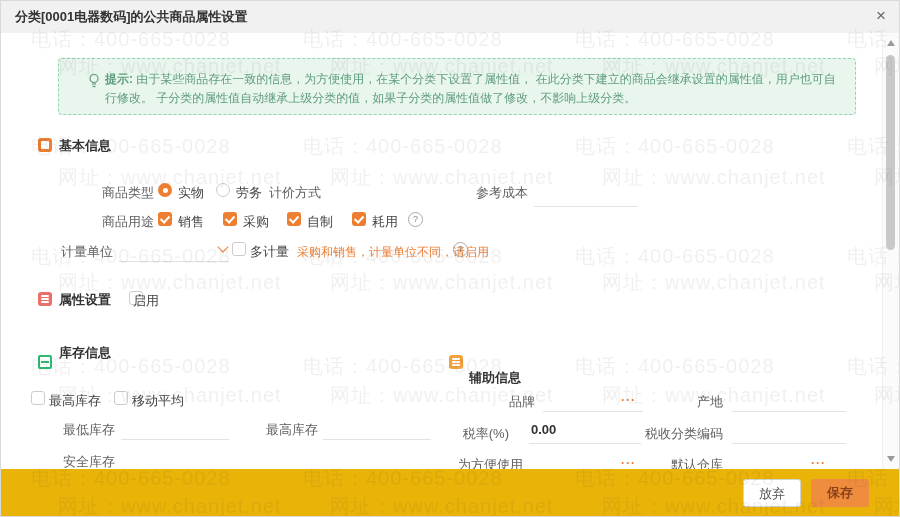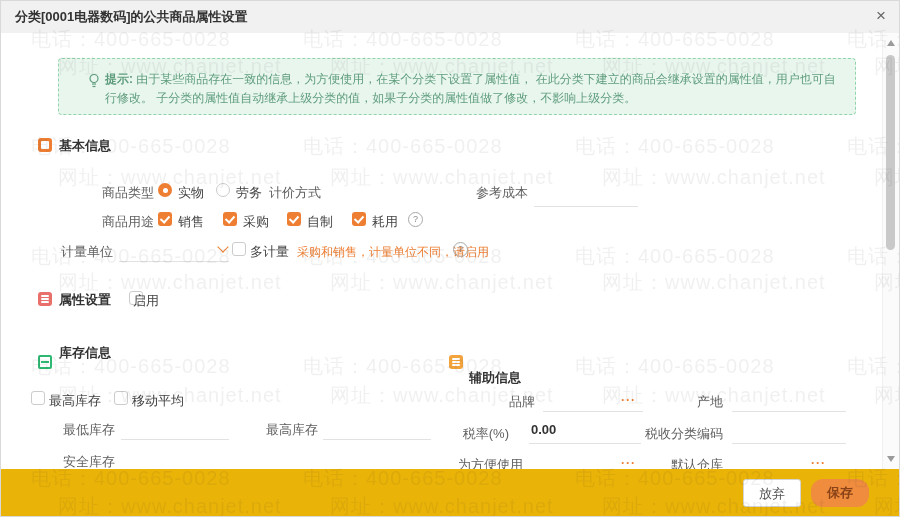--- a/index.html
+++ b/index.html
@@ -39,21 +39,21 @@
   .radio.on::after{content:"";position:absolute;left:4.5px;top:4.5px;width:5px;height:5px;border-radius:50%;background:#fff;}
   .radio.off{background:#fff;border:1px solid #ccc;}
   .opt{position:absolute;font-size:13px;color:#444;white-space:nowrap;z-index:1;}
   .help{position:absolute;width:13px;height:13px;border:1px solid #a9a9a9;border-radius:50%;font-size:9px;color:#888;text-align:center;line-height:13px;z-index:1;cursor:pointer;}
   .warn{position:absolute;font-size:12px;color:var(--accent);white-space:nowrap;z-index:1;}
   .more{position:absolute;font-size:12px;font-weight:bold;color:var(--accent);letter-spacing:1px;z-index:1;cursor:pointer;}
   
   .ftr{position:absolute;left:0;bottom:0;width:100%;height:47px;background:#eab308;z-index:10;}
   .btn{position:absolute;top:10px;width:58px;height:28px;border-radius:3px;font-size:13px;text-align:center;line-height:28px;cursor:pointer;box-sizing:border-box;}
   .btn.ghost{left:742px;background:#fff;border:1px solid #d4d4d4;color:#555;}
-  .btn.primary{left:810px;background:var(--save_bg);color:var(--save_text);font-weight:bold;border-radius:12px;}
+  .btn.primary{left:810px;background:var(--save_bg);color:var(--save_text);font-weight:bold;}
   
   .sb{position:absolute;left:881px;top:32px;width:16px;height:436px;background:#fbfbfb;border-left:1px solid #f0f0f0;z-index:12;}
   .sb .thumb{position:absolute;left:3px;top:22px;width:9px;height:195px;background:#c9c9c9;border-radius:5px;cursor:pointer;}
   .arr{position:absolute;left:4px;width:0;height:0;border-left:4px solid transparent;border-right:4px solid transparent;cursor:pointer;}
   .arr.up{top:7px;border-bottom:6px solid #9a9a9a;}
   .arr.dn{bottom:7px;border-top:6px solid #9a9a9a;}
   
   #wm-layer{position:absolute;inset:0;z-index:50;pointer-events:none;overflow:hidden;}
   .wm{position:absolute;font-size:20px;color:rgba(60,60,60,0.075);white-space:nowrap;letter-spacing:1px;}
 </style>

